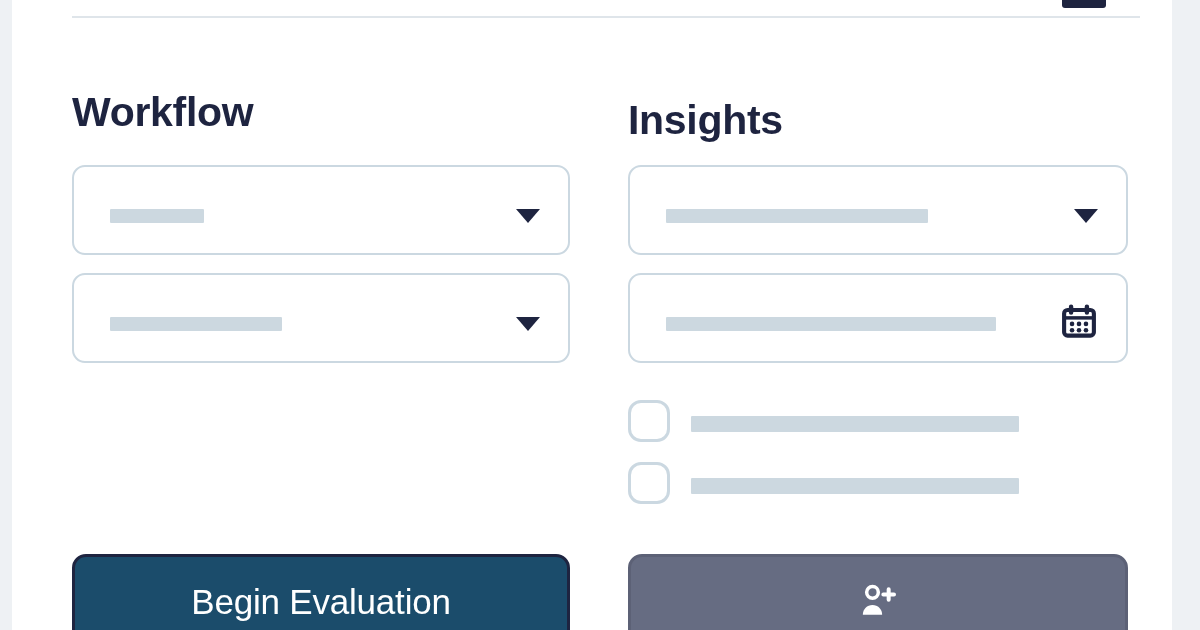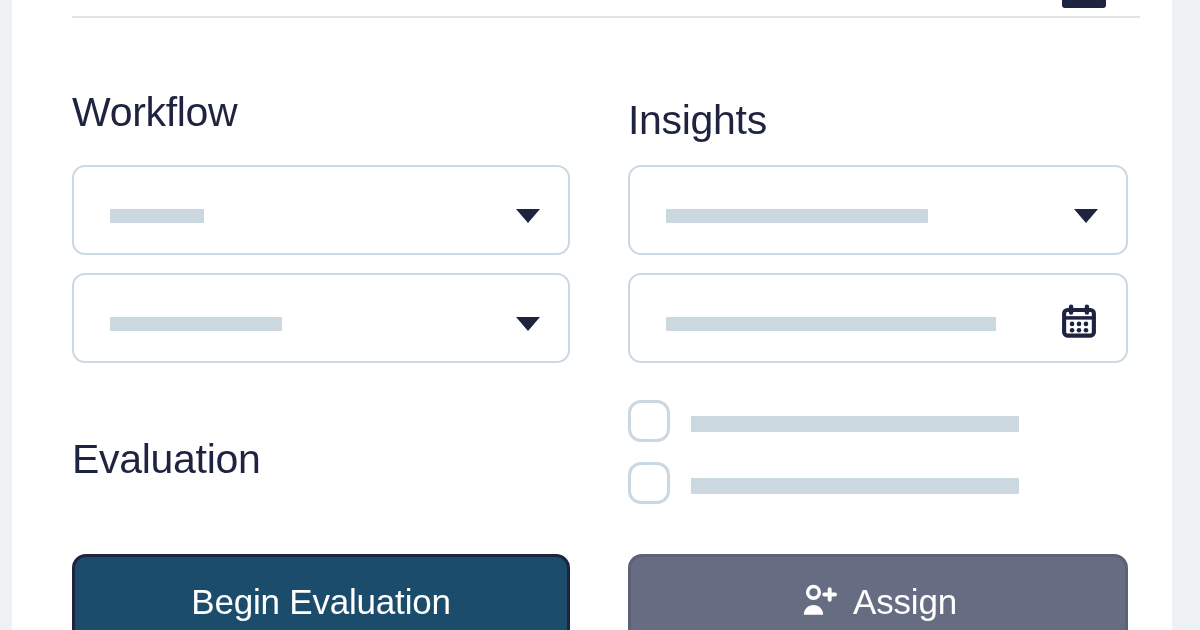--- a/index.html
+++ b/index.html
@@ -71,21 +71,21 @@
   }
 
   .col-left  { width: 606px; }
   .col-right { width: 594px; }
 
   
   .section-title {
     position: absolute;
     font-size: 41px;
     line-height: 48px;
-    font-weight: 400;
+    font-weight: 700;
     color: #1e2440;
     letter-spacing: -0.3px;
     white-space: nowrap;
   }
 
   .title-workflow   { left: 72px;  top: 28px; }
   .title-insights   { left: 628px; top: 36px; }
   .title-evaluation { left: 72px;  top: 375px; }
 
   
@@ -224,21 +224,20 @@
       <div class="field field-w1">
         <div class="skeleton sk-w1"></div>
         <span class="caret"></span>
       </div>
 
       <div class="field field-w2">
         <div class="skeleton sk-w2"></div>
         <span class="caret"></span>
       </div>
 
-      <div class="section-title title-evaluation">Evaluation</div>
 
       <div class="btn btn-begin">
         <span>Begin Evaluation</span>
       </div>
     </div>
 
     <div class="col col-right">
       
     </div>
 
@@ -275,18 +274,17 @@
         <span class="checkbox"></span>
         <div class="skeleton"></div>
       </div>
 
       <div class="btn btn-assign">
         <svg class="btn-icon" viewBox="0 0 24 24" fill="none">
           <circle cx="8.7" cy="6.2" r="3.5" stroke="#ffffff" stroke-width="2.1"></circle>
           <path d="M2.9 19.6c0-3.3 2.6-5.8 5.8-5.8s5.8 2.5 5.8 5.8z" fill="#ffffff"></path>
           <path d="M18.4 4.3v6.4M15.2 7.5h6.4" stroke="#ffffff" stroke-width="2.4" stroke-linecap="round"></path>
         </svg>
-        <span>Assign</span>
       </div>
     </div>
 
   </div>
 </div>
 
 </body></html>

